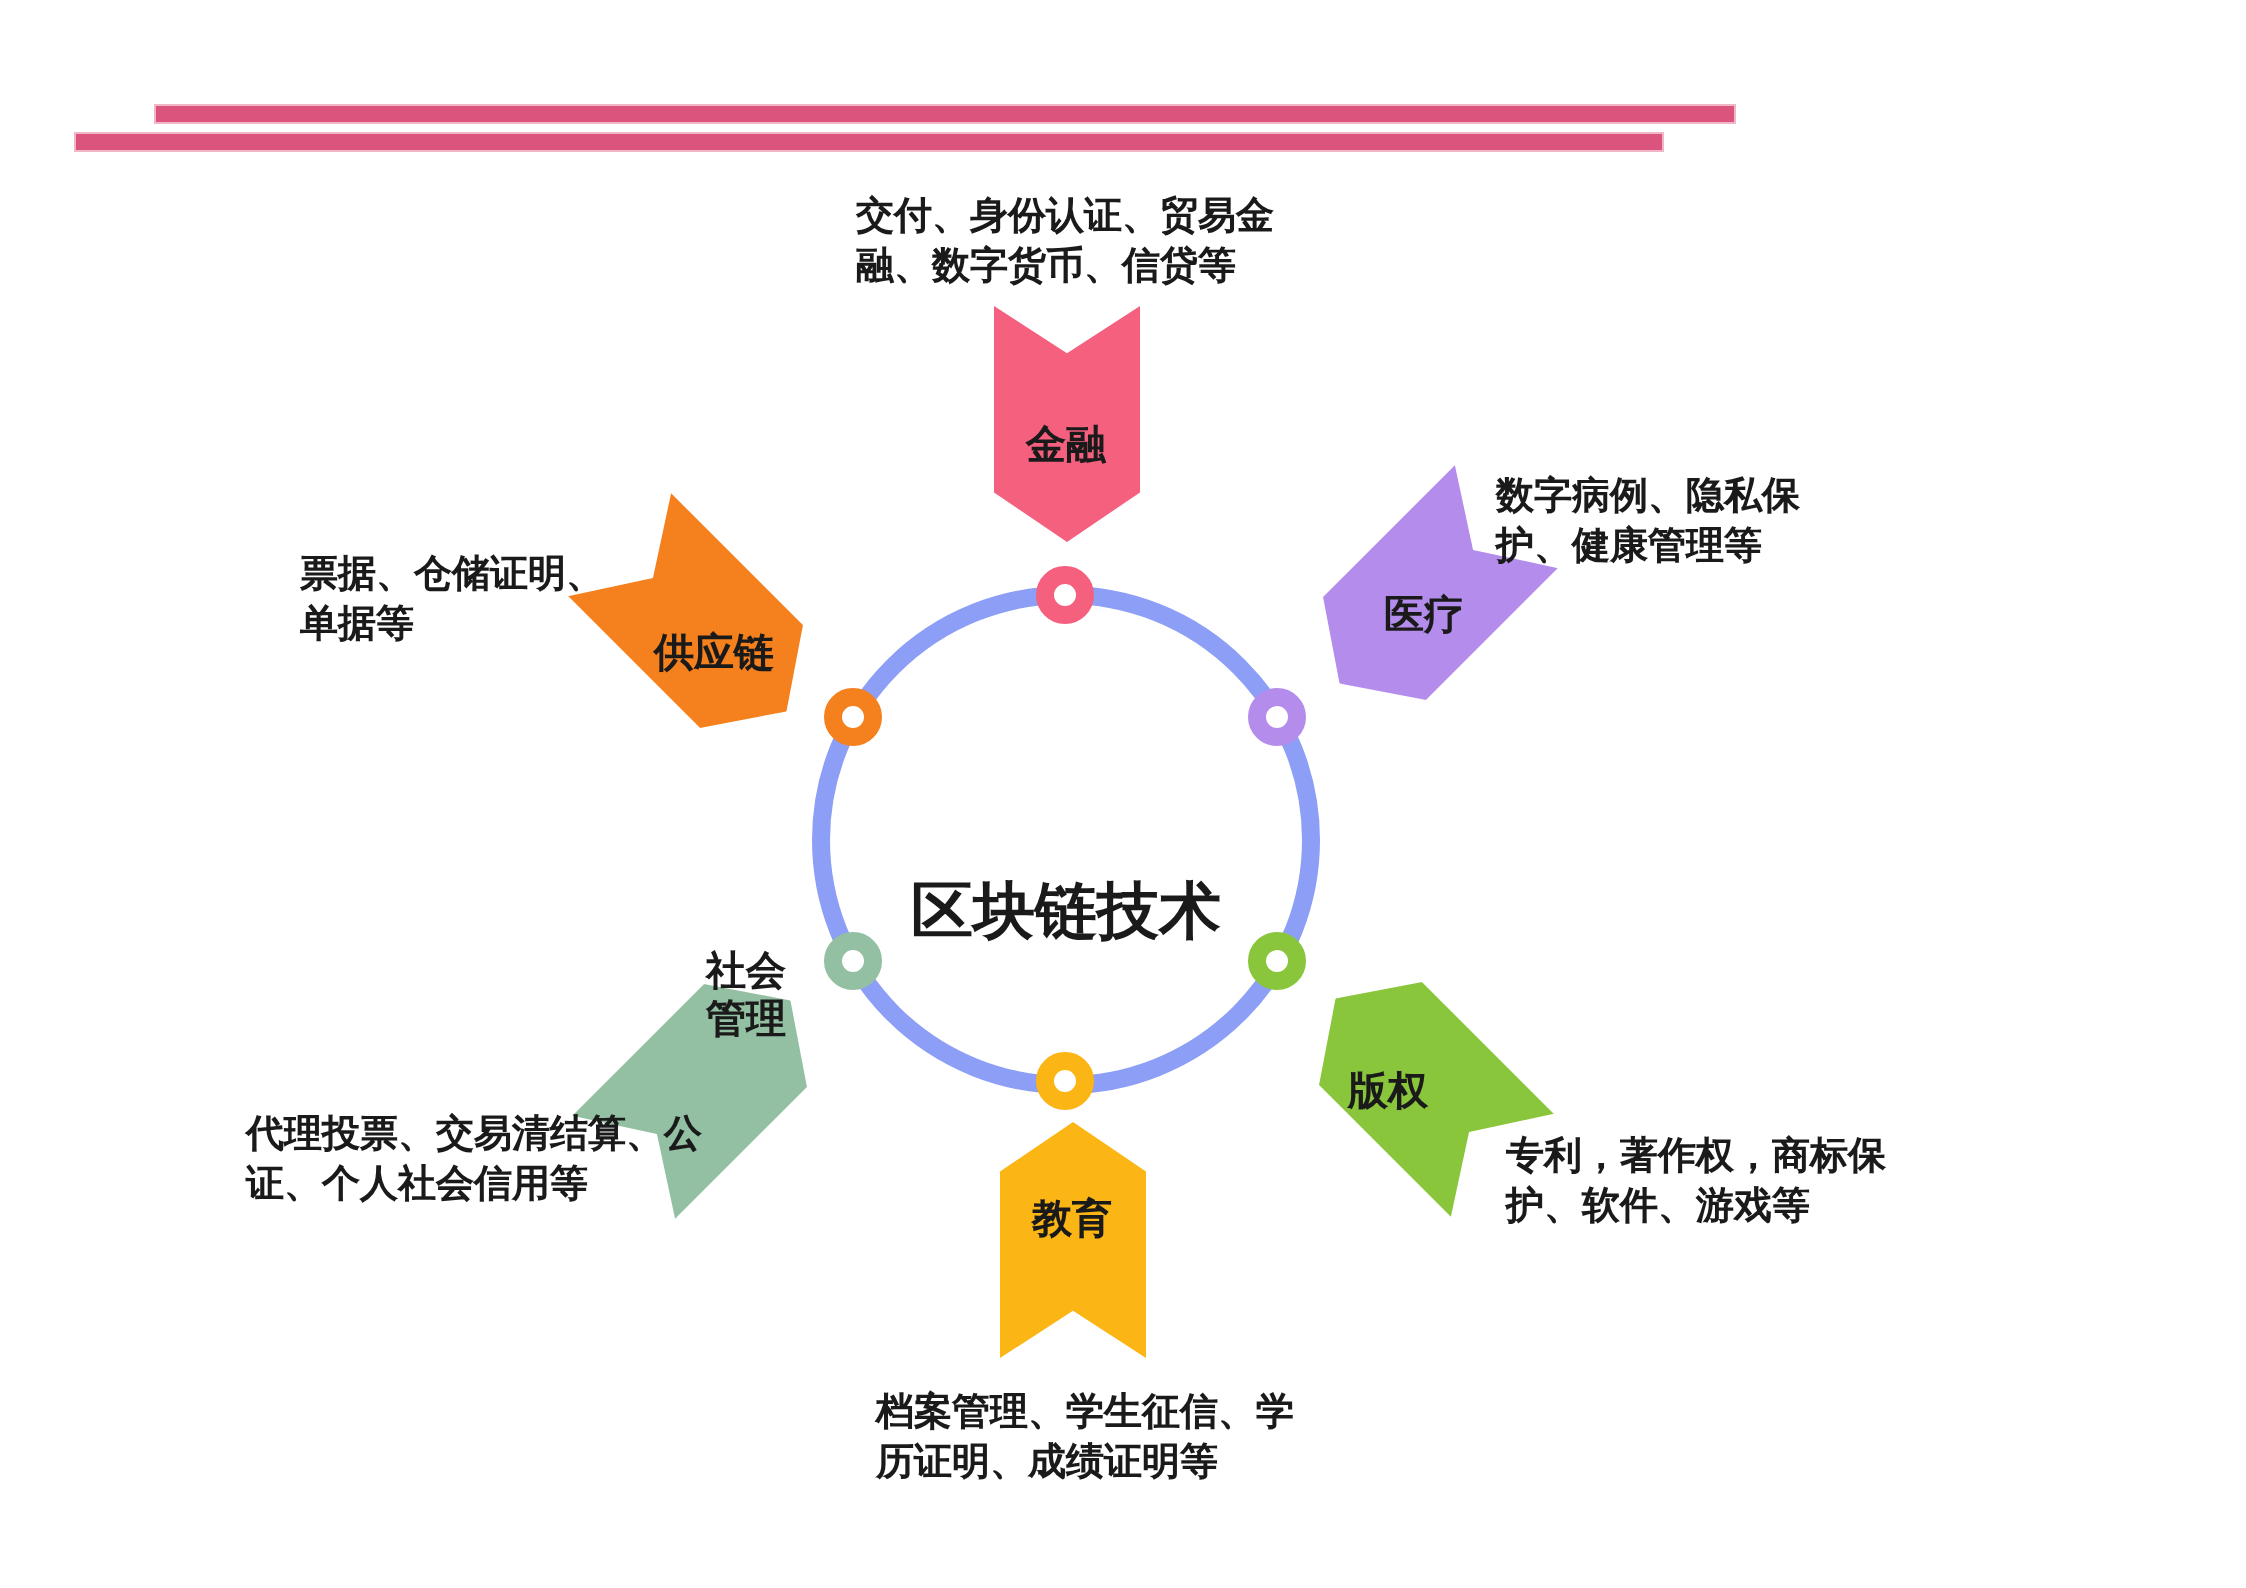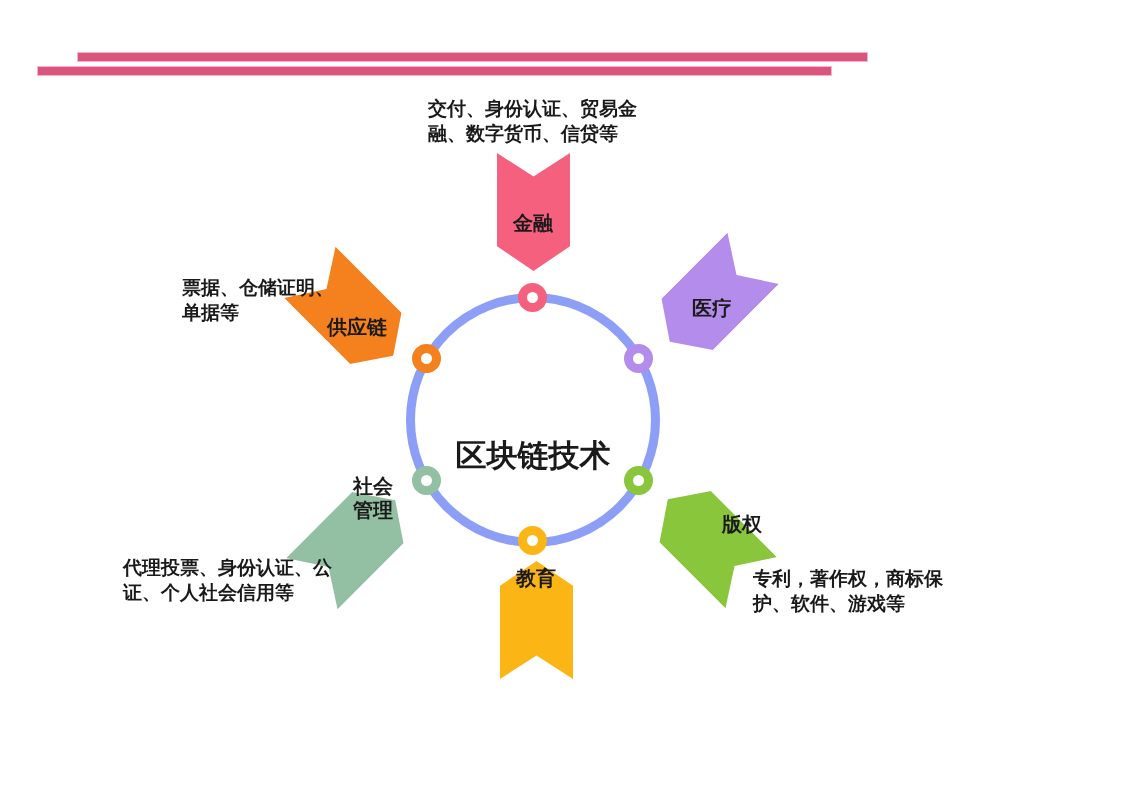--- a/index.html
+++ b/index.html
@@ -44,22 +44,22 @@
   .c-supply   {background:#f5801e;}
 
   
   .node-label{
     position:absolute;transform:translate(-50%,-50%);
     font-size:20px;font-weight:bold;color:#1a1a1a;text-align:center;
     white-space:pre-line;line-height:24px;z-index:2;
   }
   .lbl-finance  {left:533px;top:223px;}
   .lbl-medical  {left:702px;top:308px;padding-left:20px;}
-  .lbl-copyright{left:694px;top:524px;margin-left:48px;}
-  .lbl-education{left:536px;top:578px;}
+  .lbl-copyright{left:694px;top:546px;}
+  .lbl-education{left:536px;top:610px;}
   .lbl-social   {left:373px;top:498px;}
   .lbl-supply   {left:357px;top:327px;font-family:Liberation Serif, serif;}
 
   
   .dot{
     position:absolute;width:11px;height:11px;border-radius:50%;
     background:#fff;border-style:solid;border-width:9px;z-index:4;box-sizing:content-box;
   }
   .dot-finance  {left:518px;top:283px;border-color:#f6607f;}
   .dot-medical  {left:624px;top:344px;border-color:#b48ceb;}
@@ -71,21 +71,21 @@
   
   .desc{
     position:absolute;font-size:19px;font-weight:bold;color:#1a1a1a;
     line-height:25px;white-space:pre-line;z-index:2;
   }
   .desc-finance  {left:428px;top:96px;}
   .desc-medical  {left:748px;top:236px;}
   .desc-copyright{left:753px;top:566px;}
   .desc-education{left:438px;top:694px;}
   .desc-social   {left:123px;top:555px;}
-  .desc-supply   {left:150px;top:275px;margin-left:32px;}
+  .desc-supply   {left:150px;top:275px;}
 </style>
 </head>
 <body>
 
 <div class="page">
 
   <div class="bar bar1 bar-fill"></div>
   <div class="bar bar2 bar-fill"></div>
 
   <div class="ring"></div>
@@ -108,20 +108,24 @@
 
   <div class="dot dot-finance"></div>
   <div class="dot dot-medical"></div>
   <div class="dot dot-copyright"></div>
   <div class="dot dot-education"></div>
   <div class="dot dot-social"></div>
   <div class="dot dot-supply"></div>
 
   <div class="desc desc-finance">交付、身份认证、贸易金
 融、数字货币、信贷等</div>
+  <div class="desc desc-medical">数字病例、隐私保
+护、健康管理等</div>
   <div class="desc desc-copyright">专利，著作权，商标保
 护、软件、游戏等</div>
-  <div class="desc desc-social">代理投票、身份认证、公
+  <div class="desc desc-education">档案管理、学生征信、学
+历证明、成绩证明等</div>
+  <div class="desc desc-social">代理投票、交易清结算、公
 证、个人社会信用等</div>
   <div class="desc desc-supply">票据、仓储证明、
 单据等</div>
 
 </div>
 
 </body></html>

